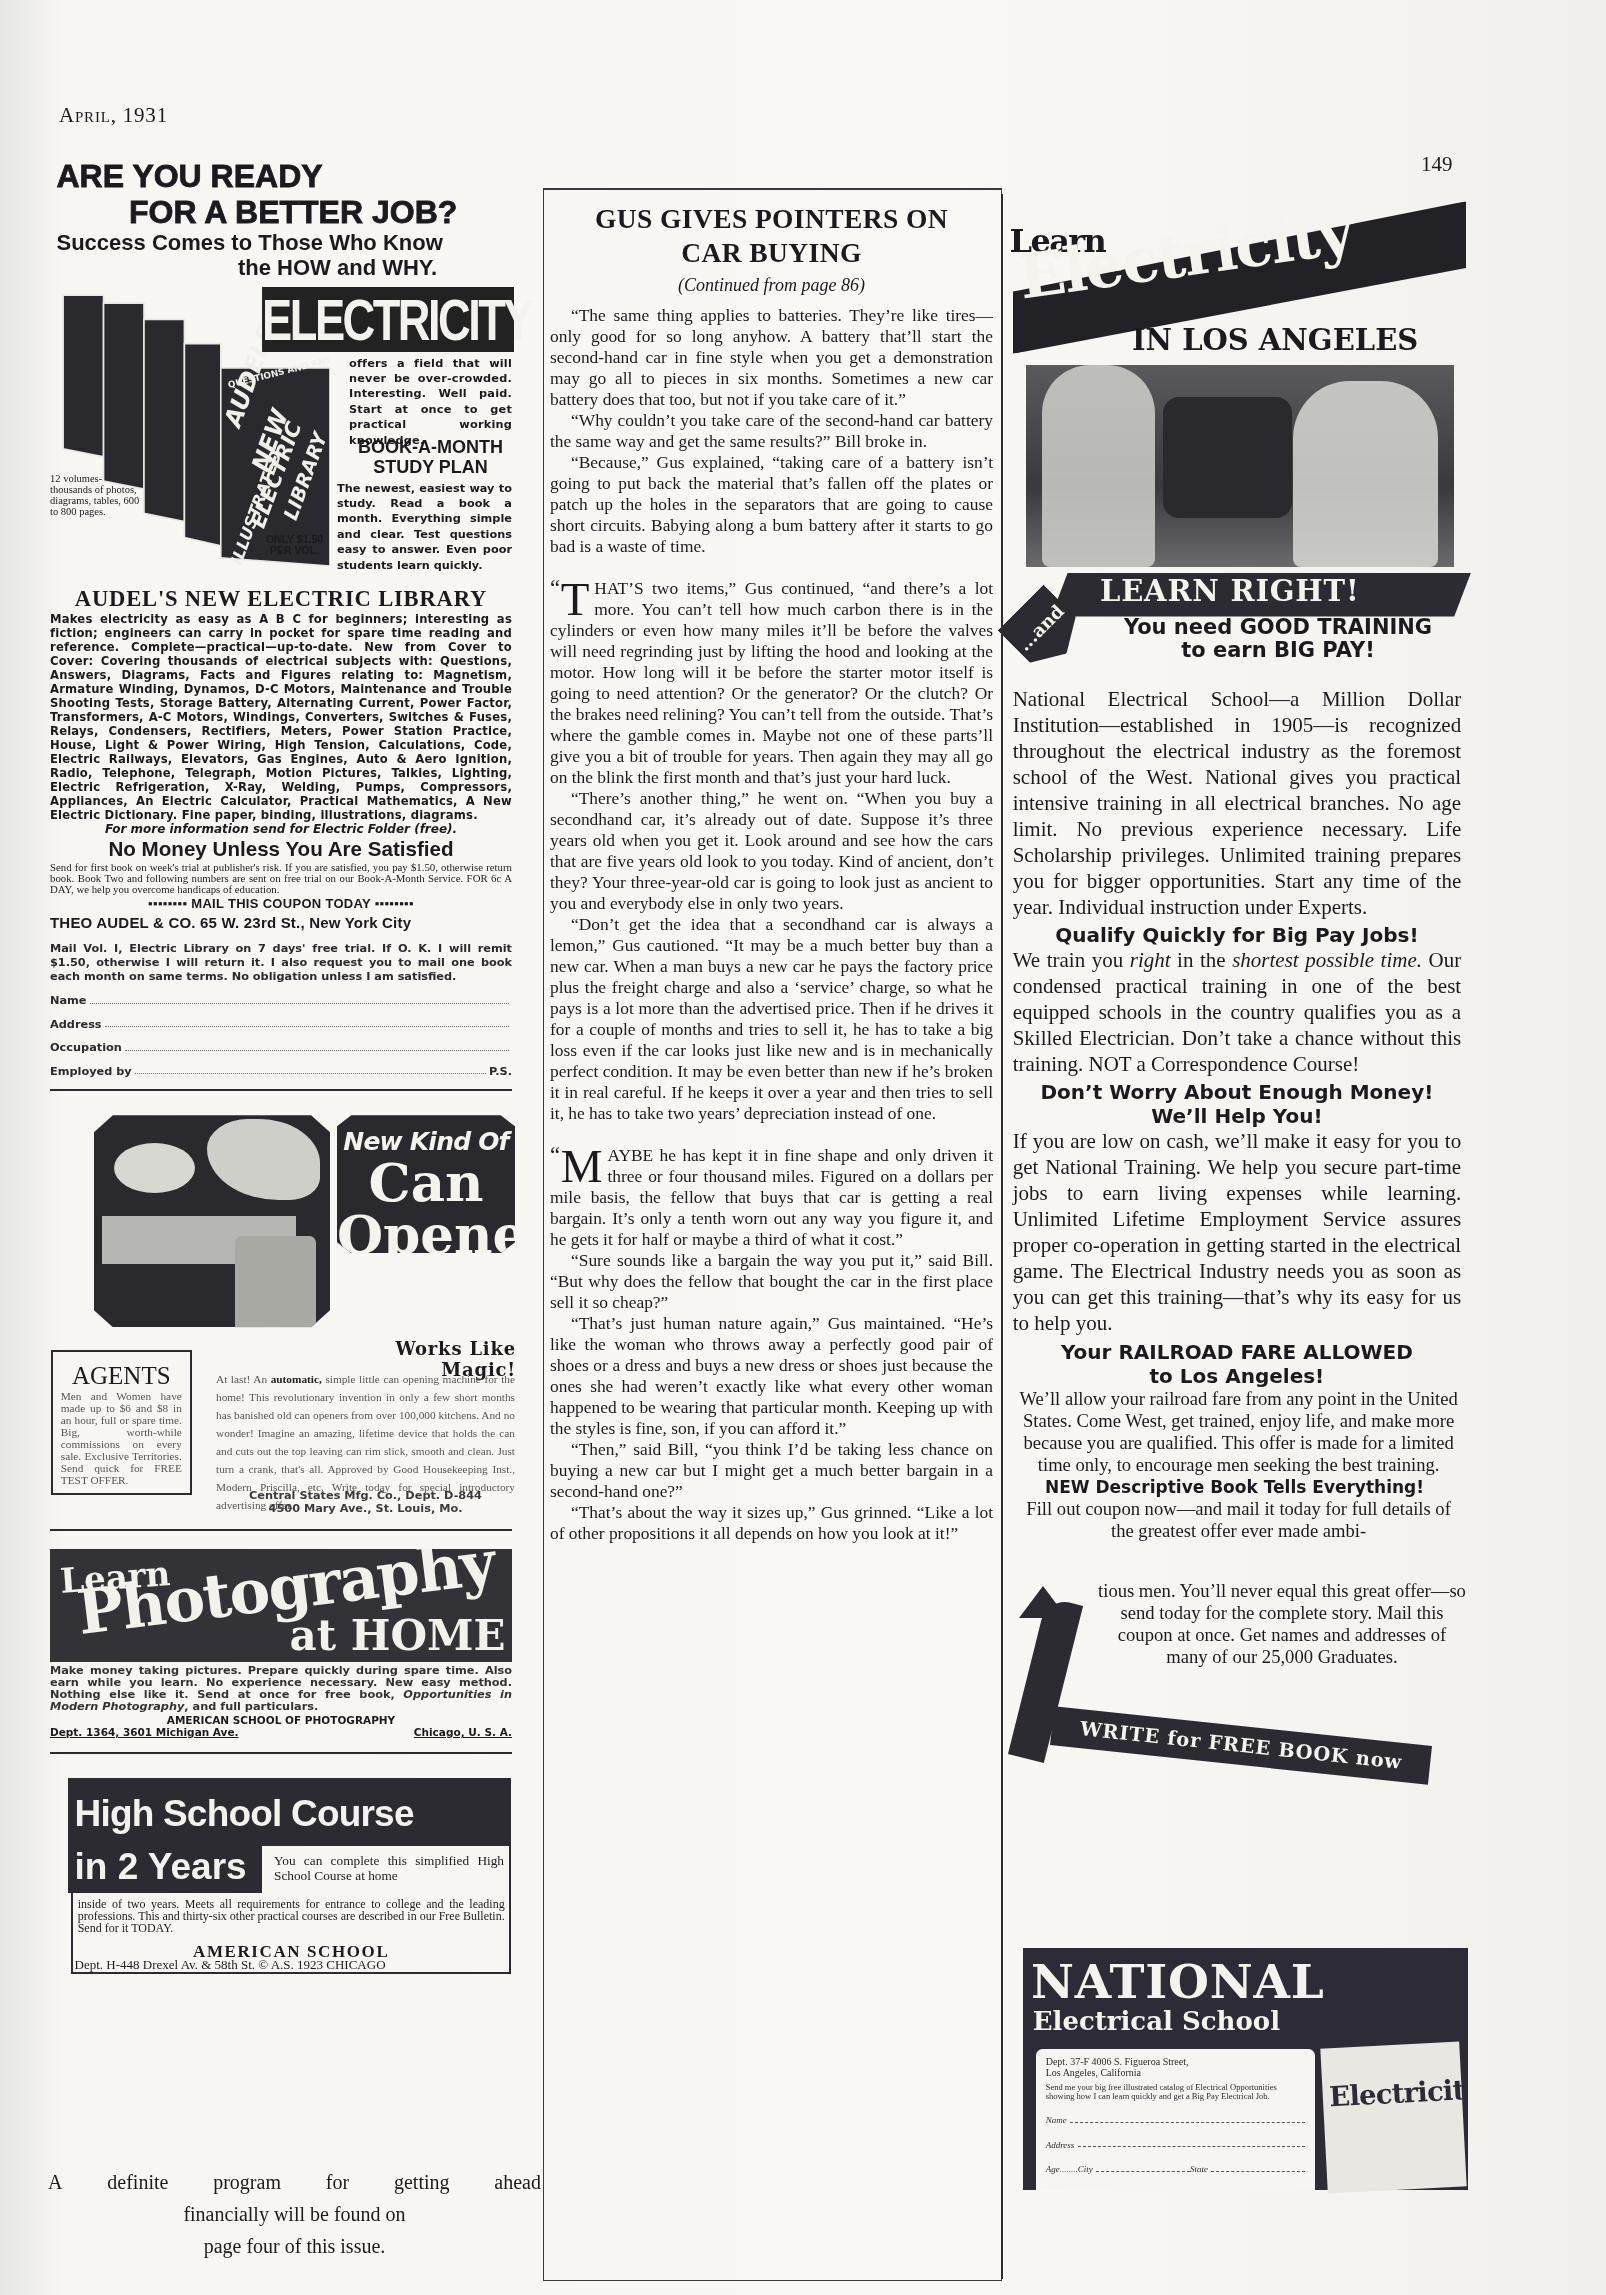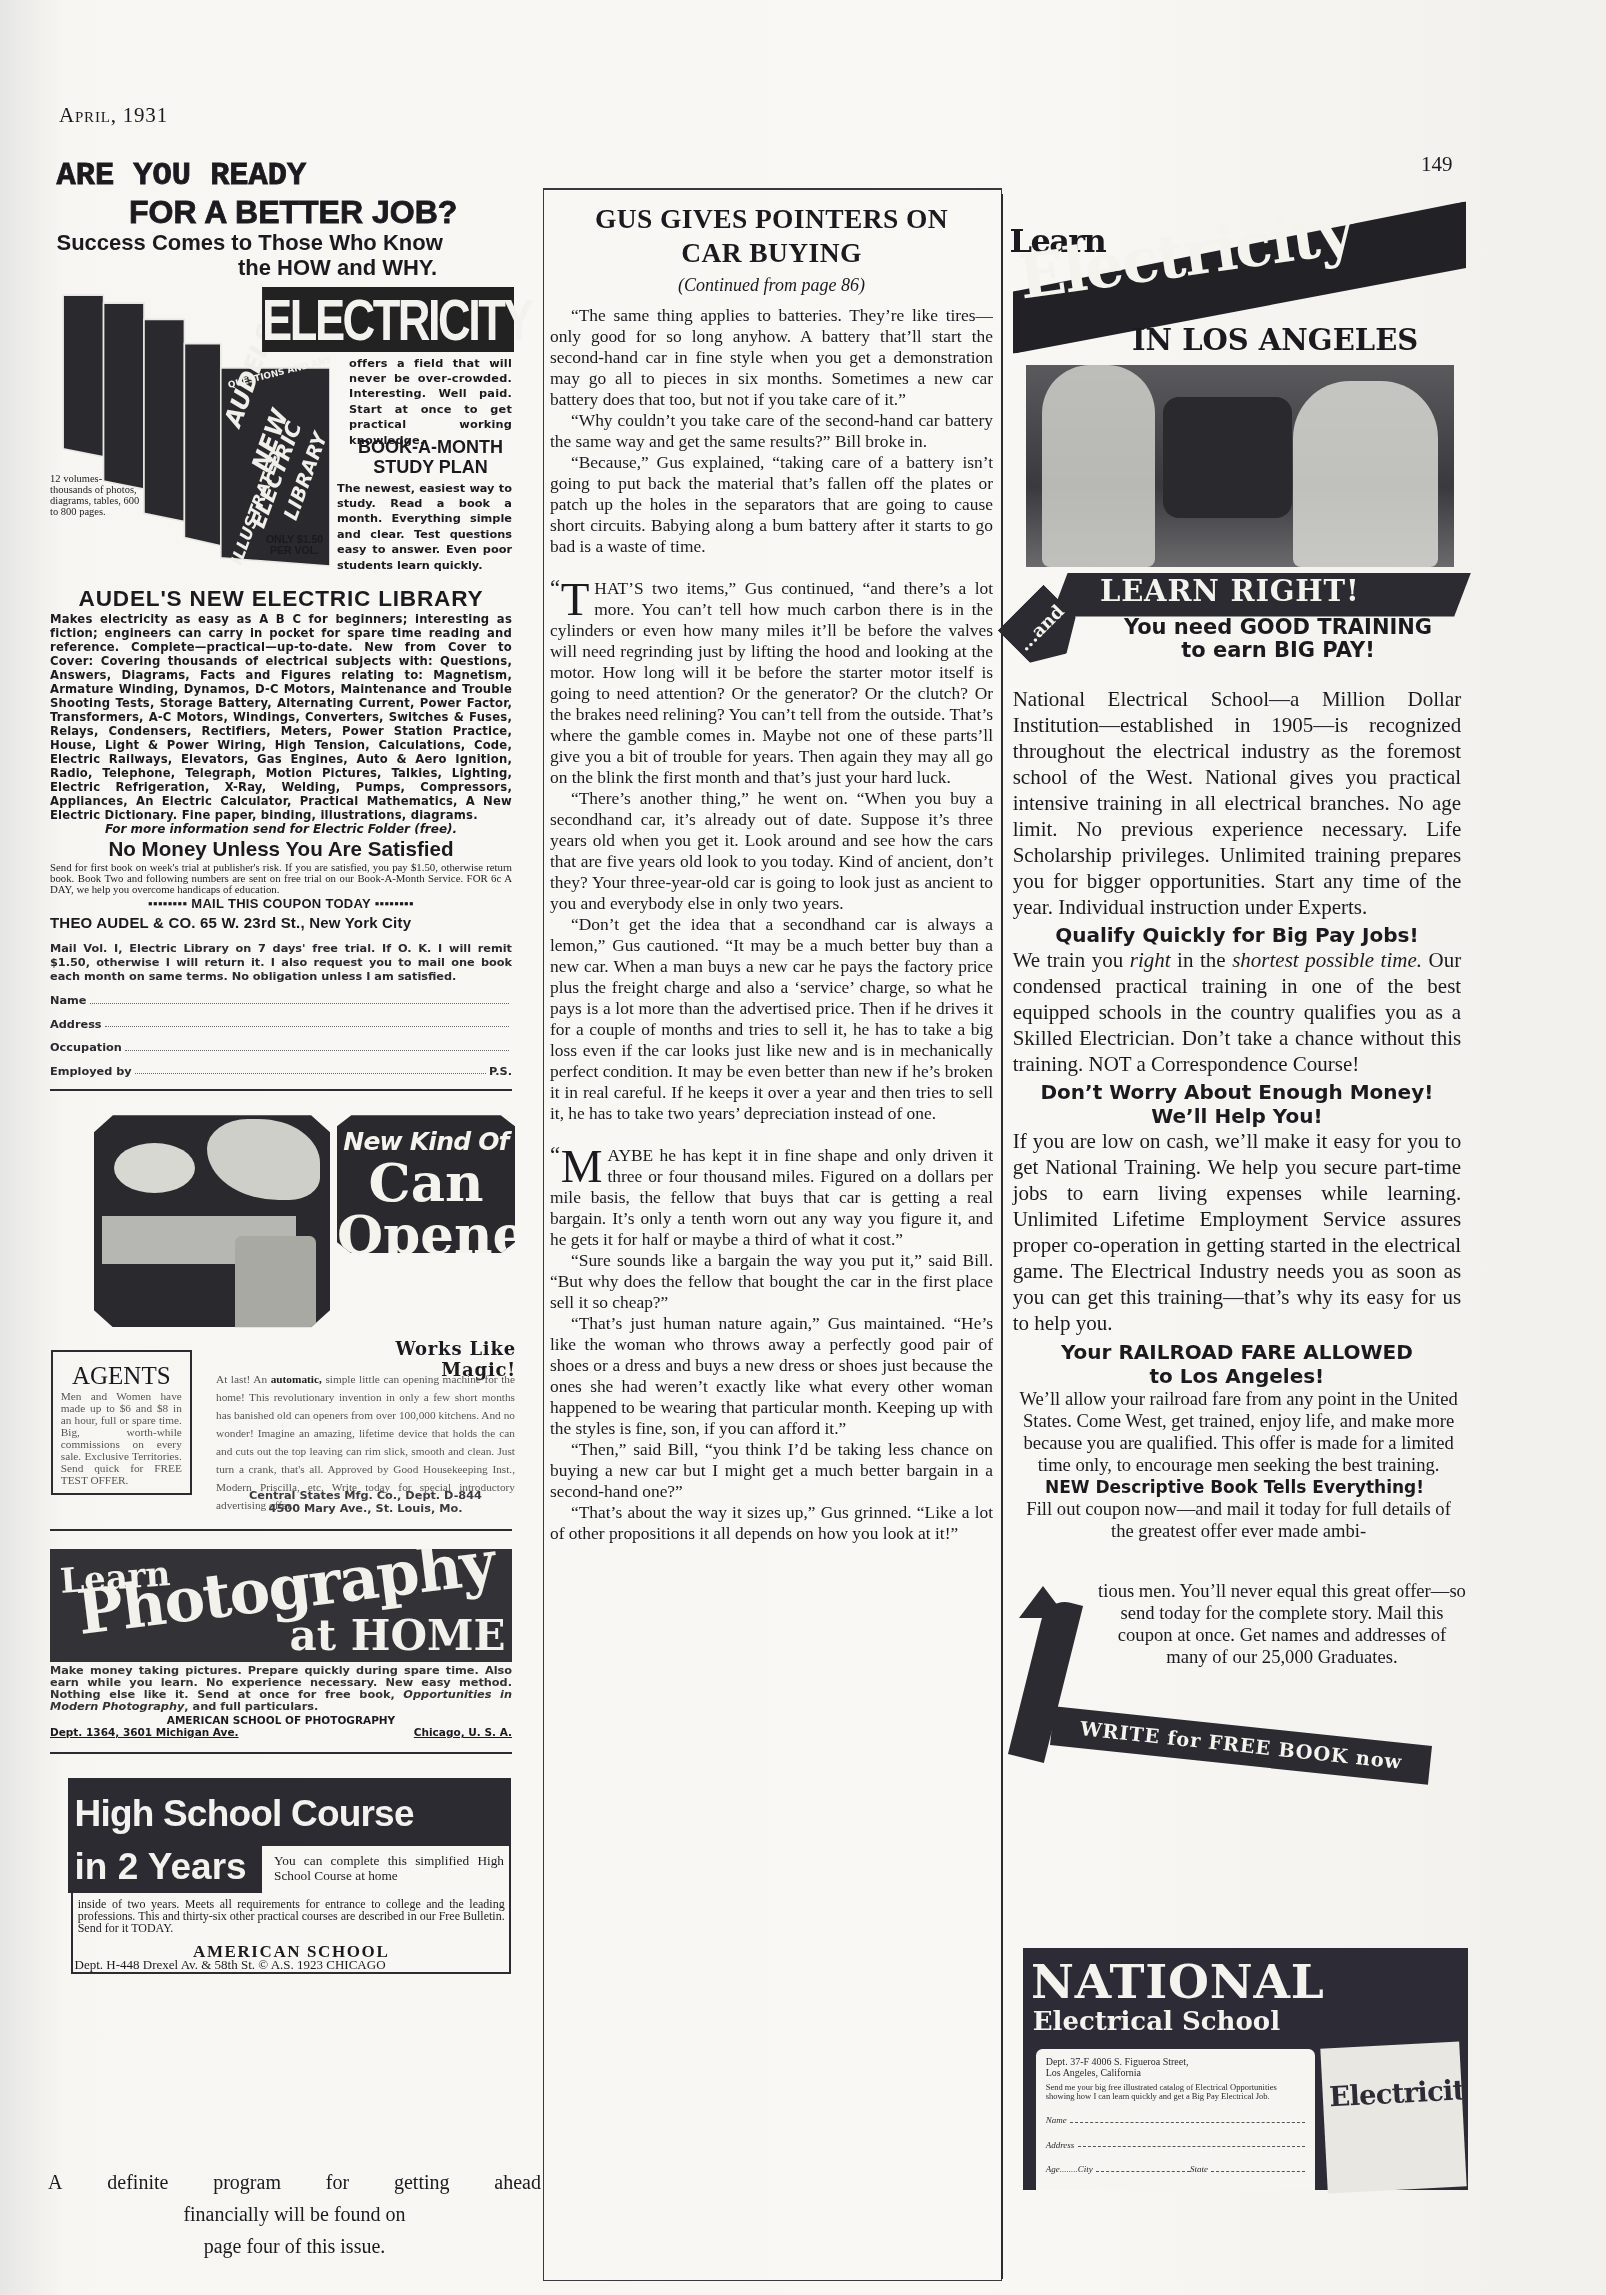--- a/index.html
+++ b/index.html
@@ -9,39 +9,39 @@
     background: linear-gradient(90deg, #e6e6e4 0%, #f7f6f2 4%, #f9f8f4 60%, #f1f0ec 100%); }
   .abs { position: absolute; }
 
   
   .run-head { left: 59px; top: 103px; font-size: 21px; letter-spacing: 0.8px; font-variant: small-caps; }
   .page-num { left: 1421px; top: 152px; font-size: 21px; }
 
   
   .left-col { left: 50px; top: 158px; width: 462px; }
   .hl1 { font-family: "Liberation Sans", sans-serif; font-weight: 900; font-size: 32px; line-height: 36px; -webkit-text-stroke: 0.8px #1b1a1f; }
-  .hl1.a { margin-left: 6.5px; font-family: Liberation Mono, monospace; }
+  .hl1.a { margin-left: 6.5px; }
   .hl1.b { margin-left: 79px; }
   .sub1 { font-family: "Liberation Sans", sans-serif; font-weight: 700; font-size: 22px; line-height: 25px; margin-left: 6.5px; }
   .sub1.b { margin-left: 188px; }
   .audel-art { position: relative; height: 299px; margin-top: 6.5px; }
   .books { position: absolute; left: 4.8px; top: 0; width: 275px; height: 283px; }
   .elec-word { position: absolute; left: 141px; top: 0; width: 323px; height: 65px; background: #222; color: #f3f2ee;
     font-family: "Liberation Sans", sans-serif; font-weight: 900; font-size: 58px; line-height: 65px; letter-spacing: -3.2px;
     text-align: center; transform: scaleX(0.78); transform-origin: right center; left: auto; right: -1.6px; }
   .side-copy { position: absolute; left: 299px; top: 69px; width: 163px; font-family: "DejaVu Sans", sans-serif; font-weight: 700;
     font-size: 11.3px; line-height: 15.4px; text-align: justify; letter-spacing: 0.2px; }
   .bamp { position: absolute; left: 299px; top: 150px; width: 163px; text-align: center; font-family: "Liberation Sans", sans-serif;
     font-weight: 900; font-size: 18px; line-height: 20px; }
   .bamp-copy { position: absolute; left: 287px; top: 194px; width: 175px; font-family: "DejaVu Sans", sans-serif; font-weight: 700;
     font-size: 11.3px; line-height: 15.4px; text-align: justify; }
   .vols { position: absolute; left: 0; top: 186px; width: 91px; font-size: 10.5px; line-height: 11.3px; }
   .price { position: absolute; left: 212px; top: 247px; width: 65px; text-align: center; font-family: "Liberation Sans", sans-serif;
     font-weight: 900; font-size: 10.5px; line-height: 11.3px; }
-  .lib-title { font-family: Liberation Sans, sans-serif; font-weight: 900; font-size: 22.6px; line-height: 26px; letter-spacing: 0.8px; text-align: center; }
+  .lib-title { font-family: Liberation Serif, serif; font-weight: 900; font-size: 22.6px; line-height: 26px; letter-spacing: 0.8px; text-align: center; }
   .lib-body { font-family: "DejaVu Sans", sans-serif; font-weight: 700; font-size: 11.6px; line-height: 14px; text-align: justify; letter-spacing: 0.2px; }
   .lib-folder { font-family: "DejaVu Sans", sans-serif; font-style: italic; font-weight: 700; font-size: 12px; text-align: center; }
   .nomoney { font-family: "Liberation Sans", sans-serif; font-weight: 900; font-size: 20.6px; text-align: center; line-height: 26px; }
   .send-body { font-family: "Liberation Serif", serif; font-size: 10.8px; line-height: 11.3px; text-align: justify; }
   .mail-line { font-family: "Liberation Sans", sans-serif; font-weight: 900; font-size: 13px; text-align: center; letter-spacing: 0.3px; line-height: 18px; }
   .theo { font-family: "Liberation Sans", sans-serif; font-weight: 900; font-size: 15px; line-height: 19.4px; letter-spacing: 0.2px; }
   .coupon-body { font-family: "DejaVu Sans", sans-serif; font-weight: 700; font-size: 11.3px; line-height: 13.7px; text-align: justify; margin-top: 9.7px; color: #2b2a2f; }
   .field { display: flex; align-items: flex-end; margin-top: 10.5px; font-family: "DejaVu Sans", sans-serif; font-weight: 700; font-size: 11.3px; color: #2b2a2f; }
   .field .dots { flex: 1; border-bottom: 1.6px dotted #6a6a6a; margin: 0 3.2px 3.2px; height: 0.8px; }
   .rule { height: 2.4px; background: #2c2b30; margin: 11.3px 0 0; }

